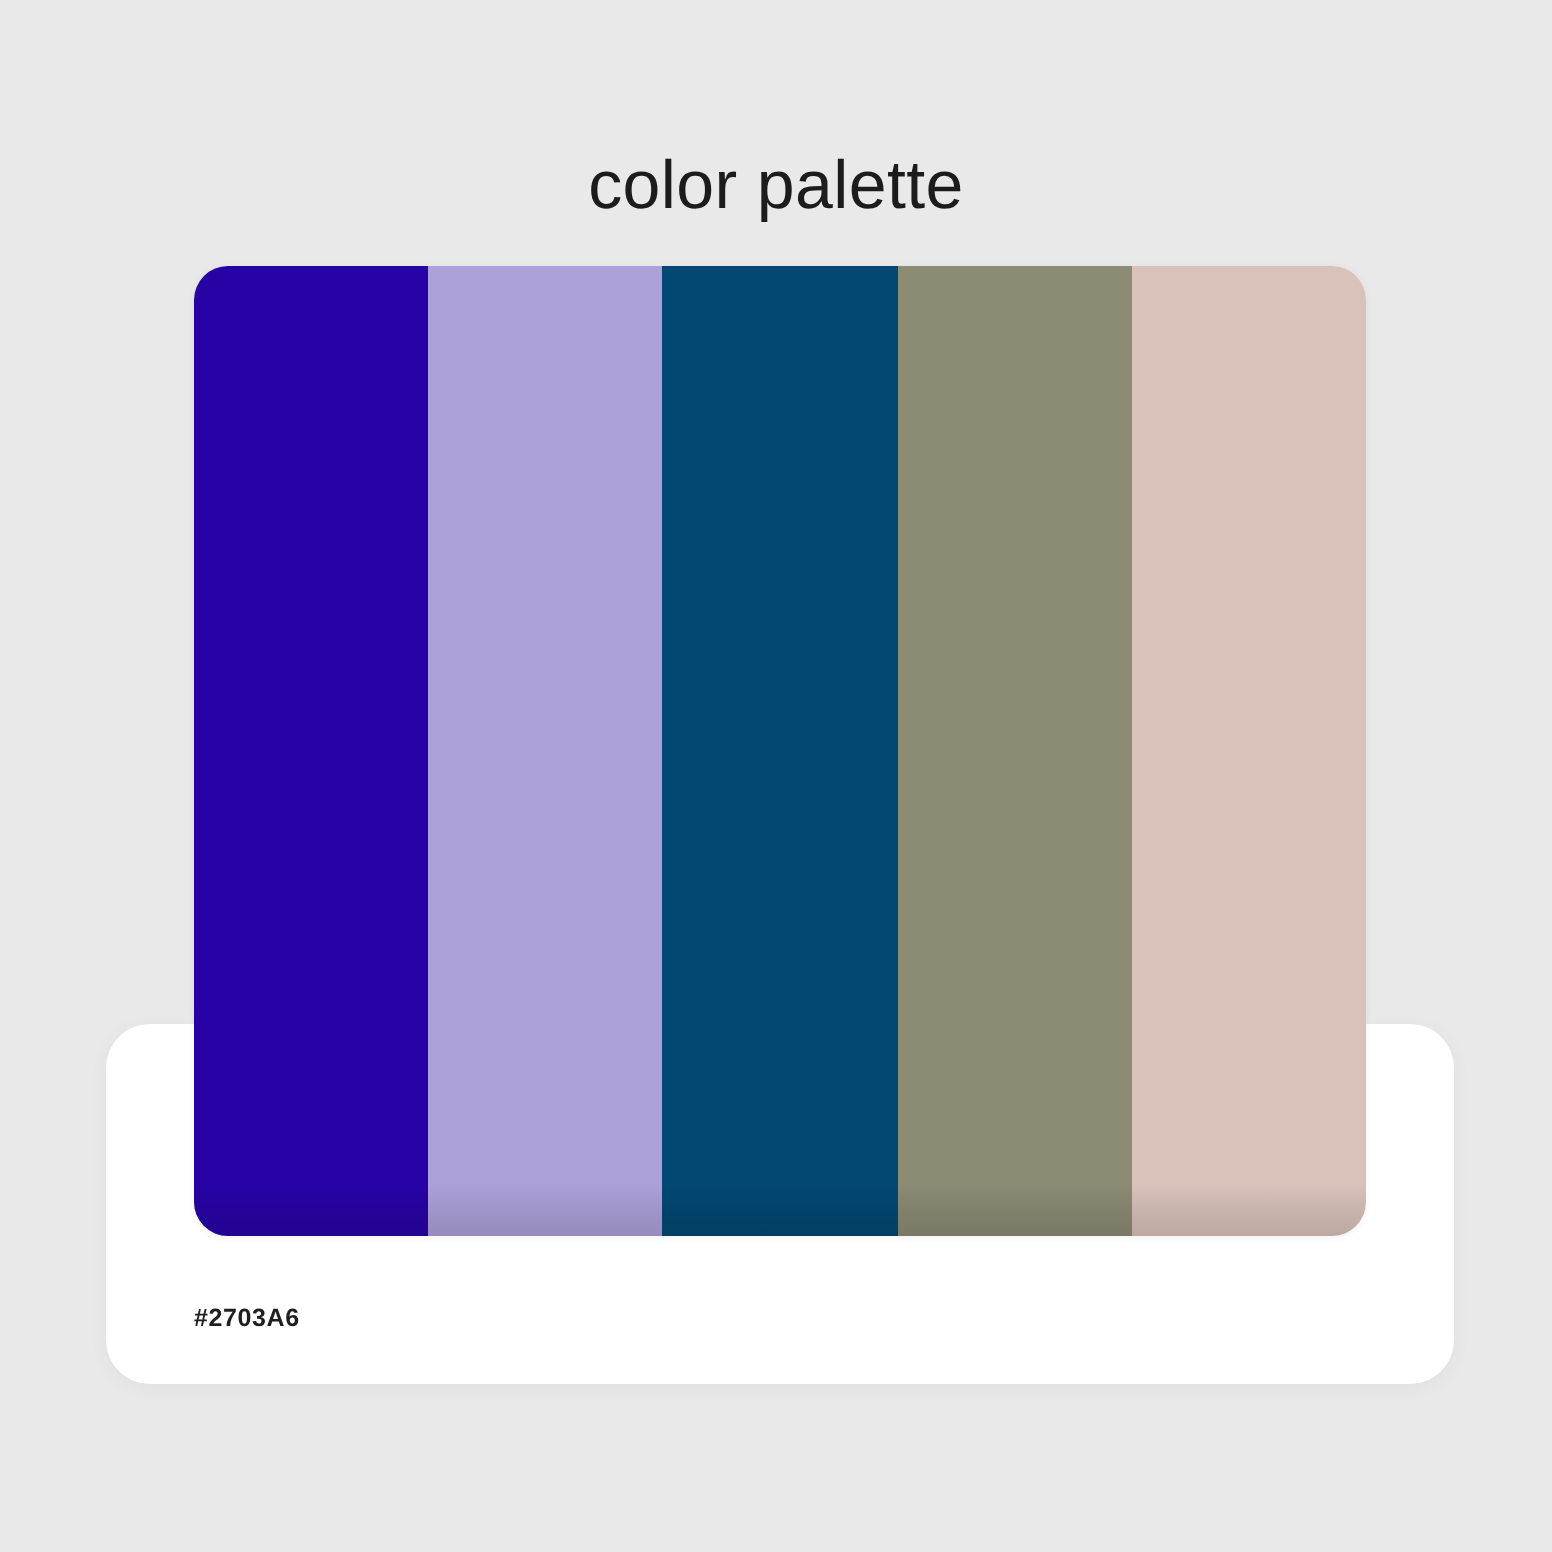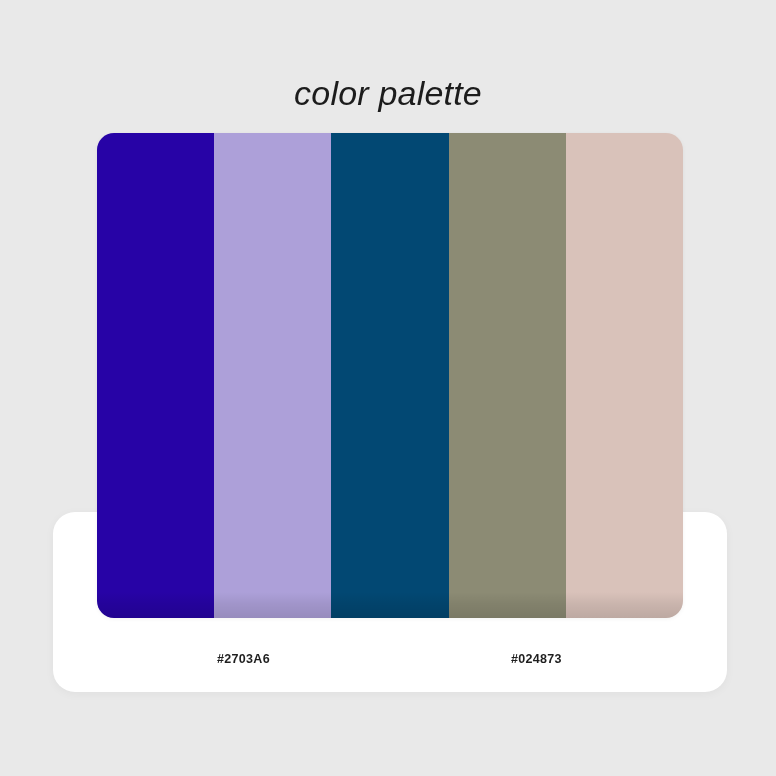--- a/index.html
+++ b/index.html
@@ -28,21 +28,20 @@
     left: 0;
     top: 70px;
     width: 776px;
     text-align: center;
     font-size: 34px;
     font-weight: 400;
     color: #1c1c1c;
     letter-spacing: 0.2px;
     line-height: 46px;
     white-space: nowrap;
-    font-style: italic;
   }
 
   
   #card {
     position: absolute;
     left: 53px;
     top: 512px;
     width: 674px;
     height: 180px;
     background: #ffffff;
@@ -89,21 +88,20 @@
     position: absolute;
     left: 97px;
     top: 648px;
     width: 586px;
     height: 22px;
     display: flex;
     z-index: 4;
   }
   .hex-label {
     flex: 1 1 0;
-    text-align: center;
     font-size: 12.5px;
     font-weight: bold;
     color: #1f1f1f;
     letter-spacing: 0.3px;
     line-height: 22px;
     white-space: nowrap;
   }
 </style>
 </head>
 <body style="background: rgb(233, 233, 233);">
@@ -118,16 +116,15 @@
     <div class="swatch" style="background: rgb(39, 3, 166);"></div>
     <div class="swatch" style="background: rgb(173, 160, 217);"></div>
     <div class="swatch" style="background: rgb(2, 72, 115);"></div>
     <div class="swatch" style="background: rgb(140, 139, 116);"></div>
     <div class="swatch" style="background: rgb(217, 194, 186);"></div>
     <div id="swatch-shadow"></div>
   </div>
 
   <div id="labels">
     <div class="hex-label">#2703A6</div>
-    <div class="hex-label">#024873</div>
   </div>
 
 </div>
 
 </body></html>

